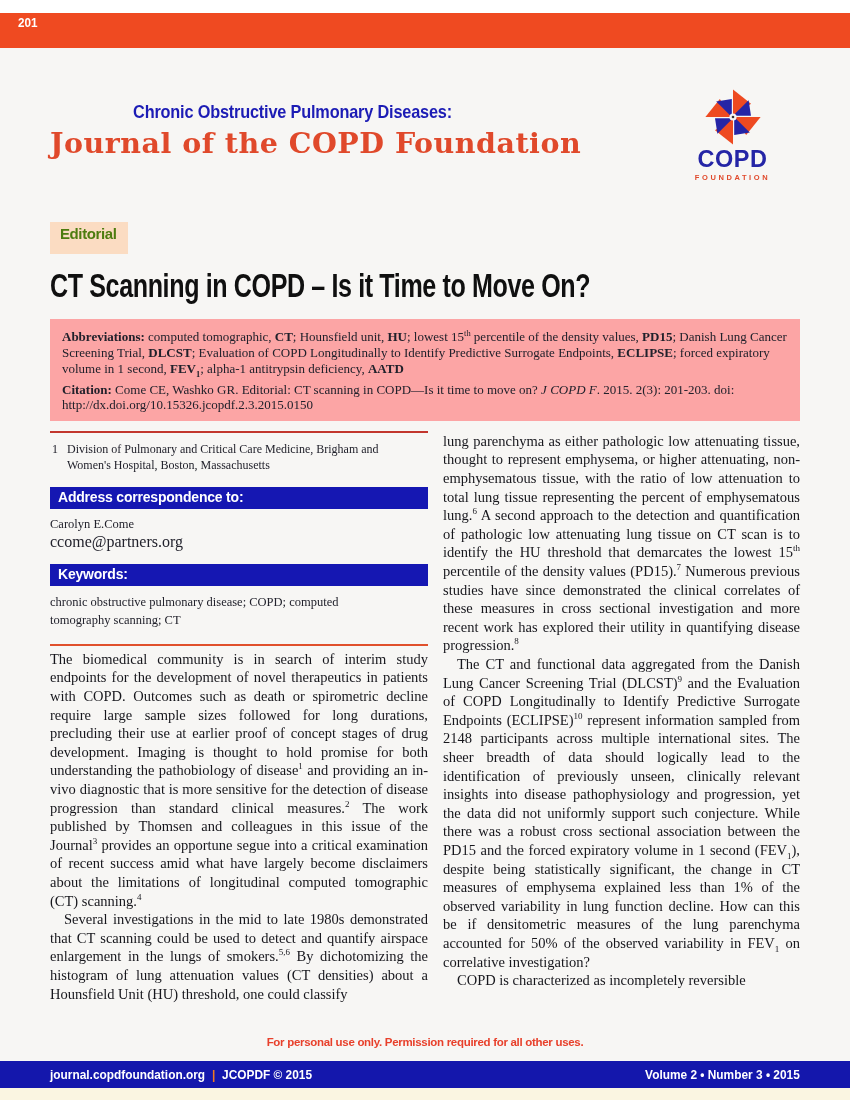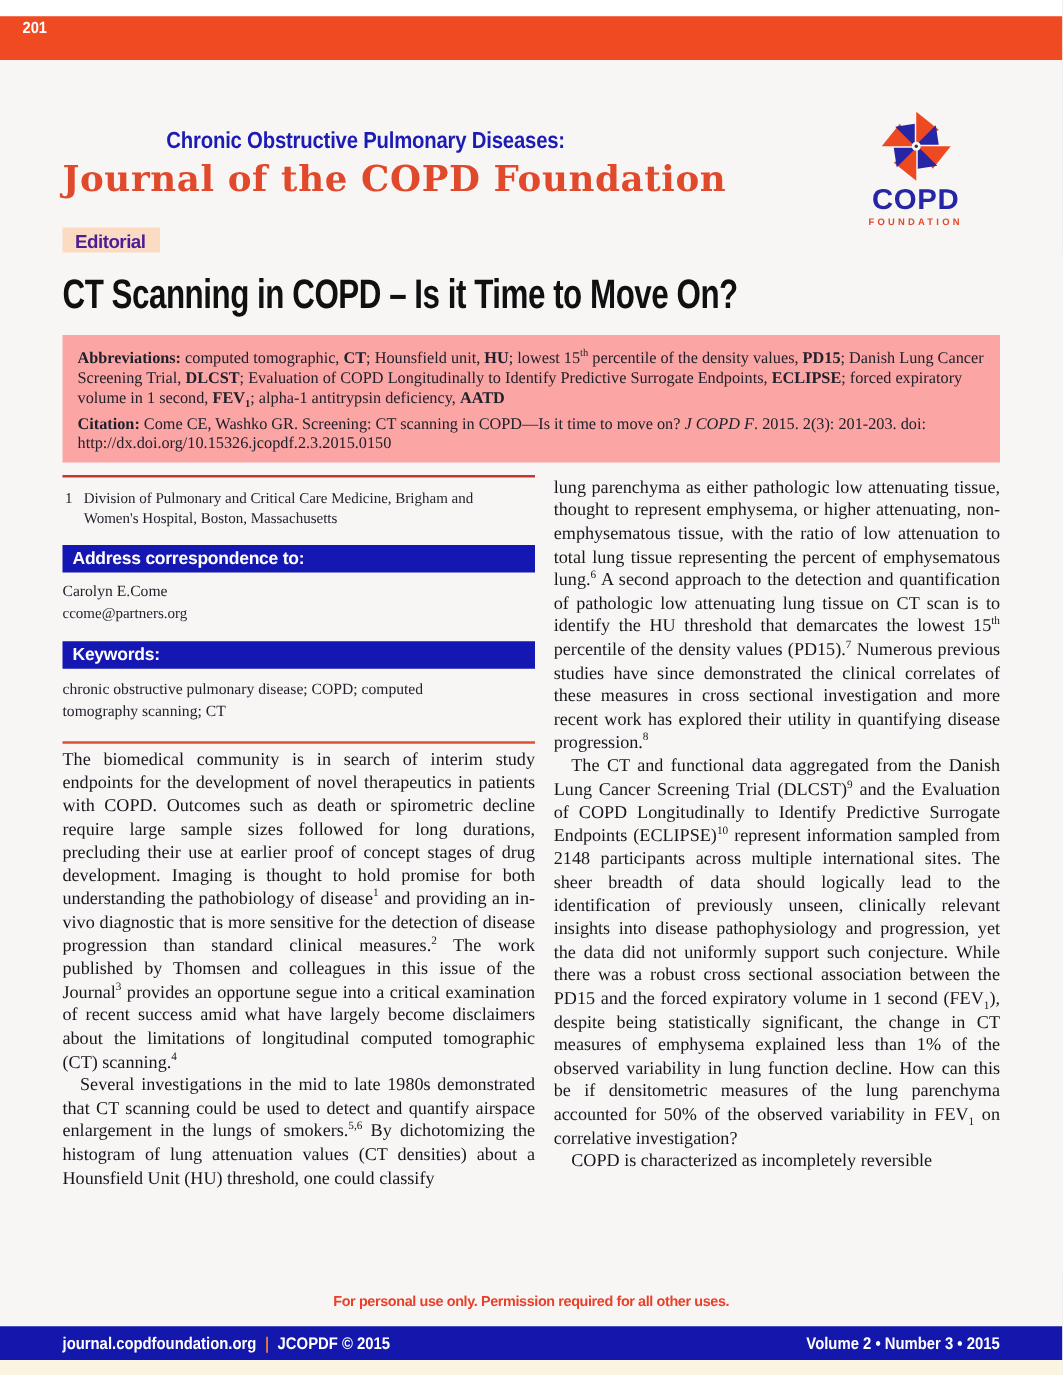--- a/index.html
+++ b/index.html
@@ -35,23 +35,23 @@
     font-family:"Liberation Sans", sans-serif; font-weight:bold; font-size:23px;
     color:#2525a6; letter-spacing:0.5px; line-height:1; margin-top:1px;
     transform:scaleX(1.02); transform-origin:center;
   }
   .logo-foundation {
     font-family:"Liberation Sans", sans-serif; font-weight:bold; font-size:7.5px;
     color:#e0492b; letter-spacing:2.6px; margin-top:2px;
   }
   
   .editorial-chip {
-    display:inline-block; background:#fbdcc2; color:#4c1d95;
+    display:inline-block; margin-top:40px; background:#fbdcc2; color:#4d7c0f;
     font-family:"Liberation Sans", sans-serif; font-weight:bold; font-size:15px;
-    padding:3px 12px 0 10px; letter-spacing:-0.4px;
+    padding:3px 12px 12px 10px; letter-spacing:-0.4px;
   }
   .article-title {
     margin-top:13px; font-family:"Liberation Sans", sans-serif; font-weight:bold;
     font-size:33px; color:#101010; letter-spacing:-0.5px; white-space:nowrap;
     transform:scaleX(0.76); transform-origin:left;
   }
   .author-line { margin-top:9px; font-family:"DejaVu Serif", serif; font-weight:bold; font-size:14.5px; color:#1a1a1a; }
   .author-line sup { font-size:0.62em; }
   
   .abbrev-box {
@@ -67,21 +67,21 @@
   .col-right { flex:1; padding-top:1px; }
   .rule-red { border:none; border-top:2.5px solid #c2362d; margin:0; }
   .rule-orange { border:none; border-top:2.5px solid #e0502c; margin-top:15px; }
   .affiliation { display:flex; gap:9px; margin-top:8px; font-size:12px; line-height:16px; color:#22222c; padding-left:2px; padding-right:4px; }
   .blue-bar {
     margin-top:14px; background:#1517b2; color:#ffffff;
     font-family:"Liberation Sans", sans-serif; font-weight:bold; font-size:14px;
     padding:2px 8px 4px 8px; letter-spacing:-0.2px;
   }
   .corr-name { margin-top:7px; font-size:12.5px; line-height:17px; color:#22222c; }
-  .corr-email { font-size:12px; line-height:17px; color:#22222c; }
+  .corr-email { font-size:16px; line-height:17px; color:#22222c; }
   .keywords-text { margin-top:7px; font-size:12.5px; line-height:18px; color:#22222c; padding-right:30px; }
   
   .body-para {
     font-size:14.5px; line-height:18.6px; text-align:justify; color:#16161c;
   }
   .col-left .body-para:first-of-type { margin-top:4px; }
   .body-para.indent { text-indent:14px; }
   .body-para sup { font-size:0.62em; line-height:0; }
   .body-para sub { font-size:0.62em; line-height:0; }
   
@@ -138,21 +138,21 @@
       </div>
     </header>
 
     <div class="editorial-chip">Editorial</div>
 
     <h1 class="article-title">CT Scanning in COPD – Is it Time to Move On?</h1>
 
 
     <div class="abbrev-box">
       <p><span style="font-weight: bold;">Abbreviations: </span><span>computed tomographic, </span><span style="font-weight: bold;">CT</span><span>; Hounsfield unit, </span><span style="font-weight: bold;">HU</span><span>; lowest 15</span><sup>th</sup><span> percentile of the density values, </span><span style="font-weight: bold;">PD15</span><span>; Danish Lung Cancer Screening Trial, </span><span style="font-weight: bold;">DLCST</span><span>;  Evaluation of COPD Longitudinally to Identify Predictive Surrogate Endpoints, </span><span style="font-weight: bold;">ECLIPSE</span><span>; forced expiratory volume in 1 second, </span><span style="font-weight: bold;">FEV</span><sub style="font-weight: bold;">1</sub><span>; alpha-1 antitrypsin deficiency, </span><span style="font-weight: bold;">AATD</span></p>
-      <p><span style="font-weight: bold;">Citation: </span><span>Come CE, Washko GR. Screening: CT scanning in COPD—Is it time to move on? </span><span style="font-style: italic; margin-top: 40px;">J COPD F</span><span>. 2015. 2(3): 201-203. doi: http://dx.doi.org/10.15326.jcopdf.2.3.2015.0150</span></p>
+      <p><span style="font-weight: bold;">Citation: </span><span>Come CE, Washko GR. Editorial: CT scanning in COPD—Is it time to move on? </span><span style="font-style: italic; margin-top: 40px;">J COPD F</span><span>. 2015. 2(3): 201-203. doi: http://dx.doi.org/10.15326.jcopdf.2.3.2015.0150</span></p>
     </div>
 
     <div class="columns">
 
       <div class="col-left">
         <hr class="rule-red">
         <div class="affiliation">
           <span class="aff-num">1</span>
           <span class="aff-text">Division of Pulmonary and Critical Care Medicine, Brigham and Women's Hospital, Boston, Massachusetts</span>
         </div>

